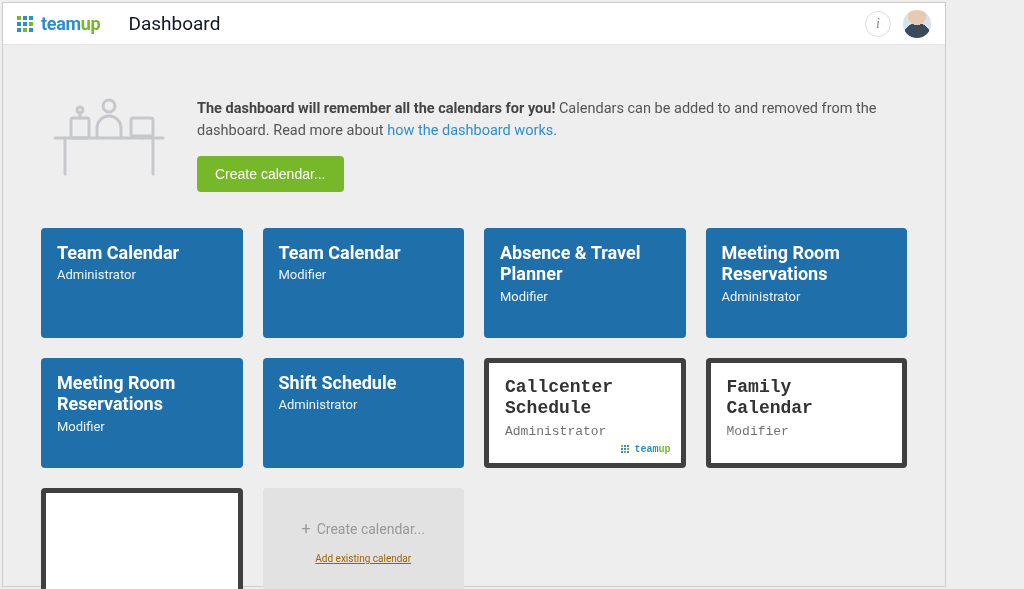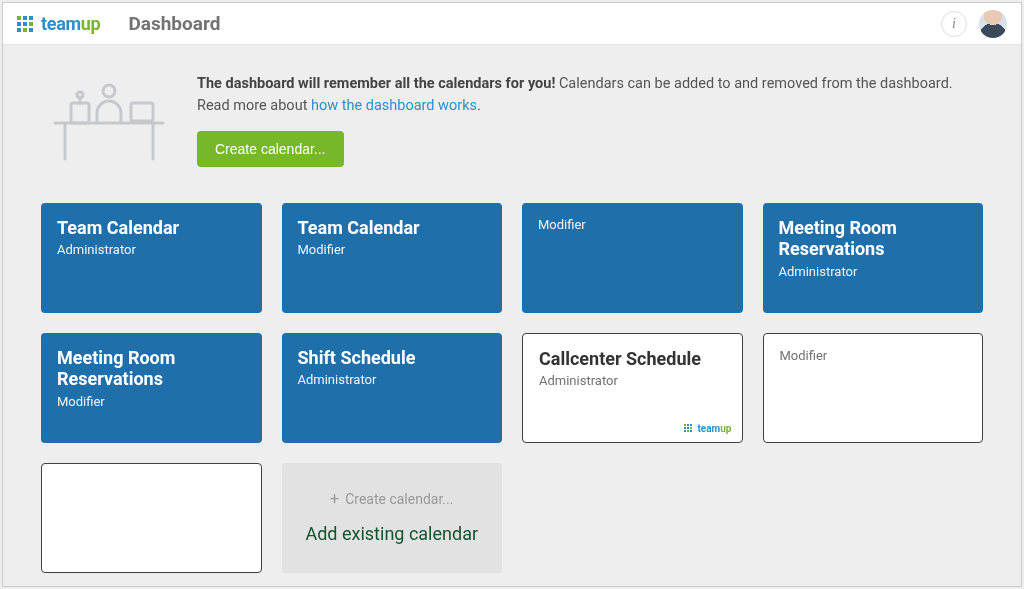--- a/index.html
+++ b/index.html
@@ -4,21 +4,21 @@
 <style>
   * { box-sizing: border-box; margin: 0; padding: 0; }
   body {
     font-family: -apple-system, BlinkMacSystemFont, "Segoe UI", Roboto, "Helvetica Neue", Arial, sans-serif;
     background: #eeeeee;
     width: 1024px;
     height: 589px;
     overflow: hidden;
   }
   .window {
-    width: 1020px;
+    width: 944px;
     height: 585px;
     margin: 2px;
     background: #eeeeee;
     border: 1px solid #ccc;
     position: relative;
   }
   .topbar {
     height: 42px;
     background: #ffffff;
     border-bottom: 1px solid #e5e5e5;
@@ -38,22 +38,22 @@
   }
   .logo-text {
     font-weight: 700;
     font-size: 18px;
     letter-spacing: -0.3px;
   }
   .logo-team { color: #2e8fcc; }
   .logo-up { color: #77b82a; }
   .page-title {
     font-size: 19px;
-    color: #737373;
-    font-weight: 700;
+    color: #0f172a;
+    font-weight: 400;
   }
   .topbar-right {
     margin-left: auto;
     display: flex;
     align-items: center;
     gap: 12px;
   }
   .info-btn {
     width: 26px; height: 26px;
     border-radius: 50%;
@@ -73,23 +73,24 @@
                 radial-gradient(circle at 50% 95%, #3a4a5a 0 45%, transparent 46%),
                 linear-gradient(#d9e2e8,#d9e2e8);
     cursor: pointer;
   }
   .content {
     padding: 28px 38px 18px 38px;
   }
   .intro {
     display: flex;
     gap: 28px;
-    align-items: flex-end;
+    align-items: flex-start;
     margin-bottom: 36px;
     padding-left: 8px;
+    margin-top: 25px;
   }
   .desk-illus {
     flex: 0 0 auto;
     width: 120px;
     color: #c6c8cb;
   }
   .intro-text {
     font-size: 14.5px;
     color: #555;
     line-height: 1.5;
@@ -119,21 +120,22 @@
     position: relative;
     cursor: pointer;
   }
   .card-blue {
     background: #1f6fab;
     color: #fff;
   }
   .card-white {
     background: #ffffff;
     color: #333;
-    border: 1px solid #404040;
+    border: 5px solid #404040;
+    font-family: Liberation Mono, monospace;
   }
   .card-title {
     font-size: 18px;
     font-weight: 700;
     line-height: 1.2;
     margin-bottom: 4px;
   }
   .card-white .card-title { color: #333; }
   .card-role {
     font-size: 13px;
@@ -169,22 +171,23 @@
     gap: 6px;
     font-size: 14px;
     color: #999;
     cursor: pointer;
   }
   .create-line .plus {
     font-size: 16px;
     line-height: 1;
   }
   .add-existing {
-    font-size: 18px;
-    color: #14532d;
+    font-size: 10px;
+    color: #a16207;
+    text-decoration: underline;
     cursor: pointer;
   }
 </style>
 </head>
 <body>
 
 <div class="window">
   <div class="topbar">
     <div class="logo">
       <span class="logo-mark">
@@ -240,20 +243,21 @@
     <div class="grid" id="grid">
         <div class="card card-blue">
           <div class="card-title">Team Calendar</div>
           <div class="card-role">Administrator</div>
         </div>
         <div class="card card-blue">
           <div class="card-title">Team Calendar</div>
           <div class="card-role">Modifier</div>
         </div>
         <div class="card card-blue">
+          <div class="card-title">Absence &amp; Travel Planner</div>
           <div class="card-role">Modifier</div>
         </div>
         <div class="card card-blue">
           <div class="card-title">Meeting Room Reservations</div>
           <div class="card-role">Administrator</div>
         </div>
         <div class="card card-blue">
           <div class="card-title">Meeting Room Reservations</div>
           <div class="card-role">Modifier</div>
         </div>
@@ -273,20 +277,21 @@
               <rect x="3" y="3" width="2" height="2" fill="#2e8fcc"></rect>
               <rect x="6" y="3" width="2" height="2" fill="#77b82a"></rect>
               <rect x="0" y="6" width="2" height="2" fill="#2e8fcc"></rect>
               <rect x="3" y="6" width="2" height="2" fill="#77b82a"></rect>
               <rect x="6" y="6" width="2" height="2" fill="#2e8fcc"></rect>
             </svg>
             <span><span class="badge-team">team</span><span class="badge-up">up</span></span>
           </div>
         </div>
         <div class="card card-white">
+          <div class="card-title">Family Calendar</div>
           <div class="card-role">Modifier</div>
         </div>
         <div class="card card-white">
         </div>
         <div class="card card-create">
           <div class="create-line">
             <span class="plus">+</span>
             <span>Create calendar...</span>
           </div>
           <div class="add-existing">Add existing calendar</div>

